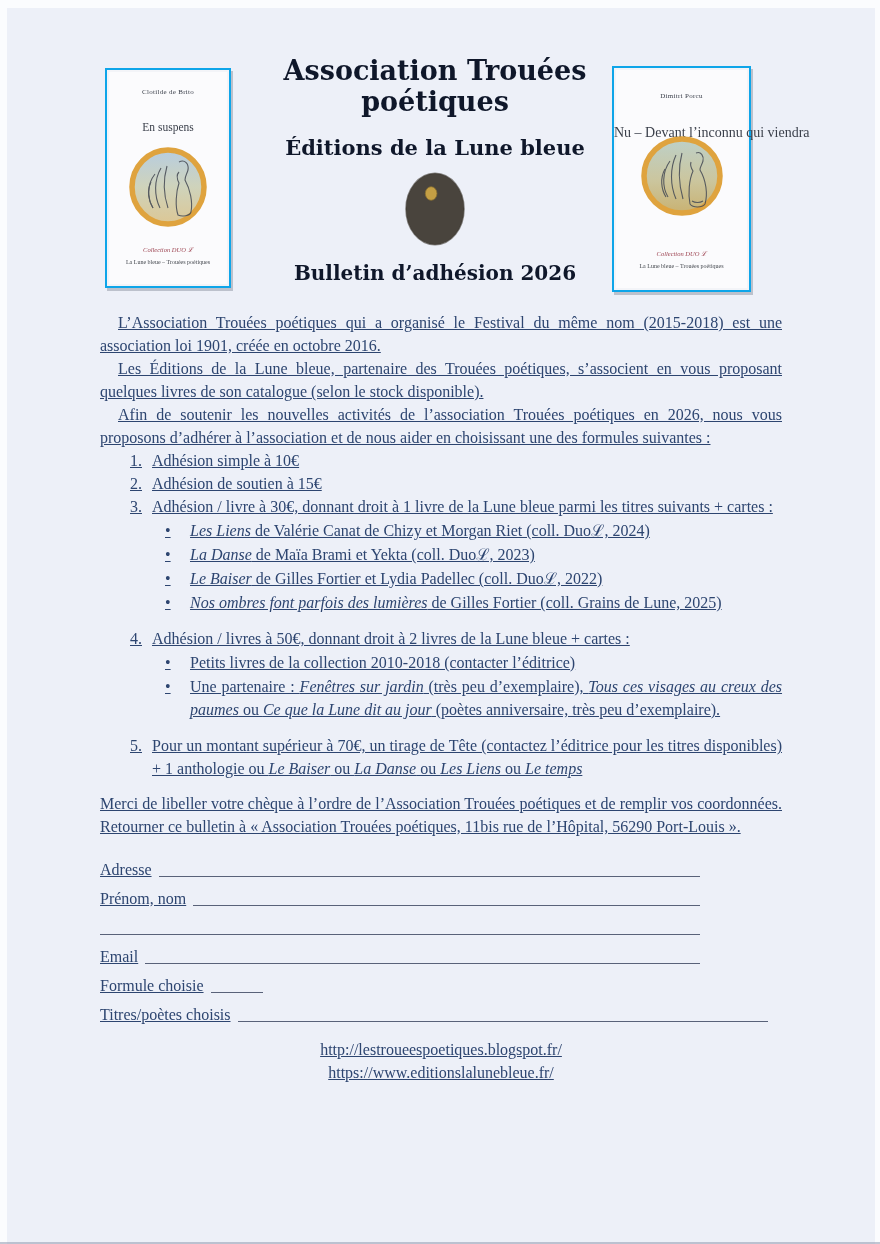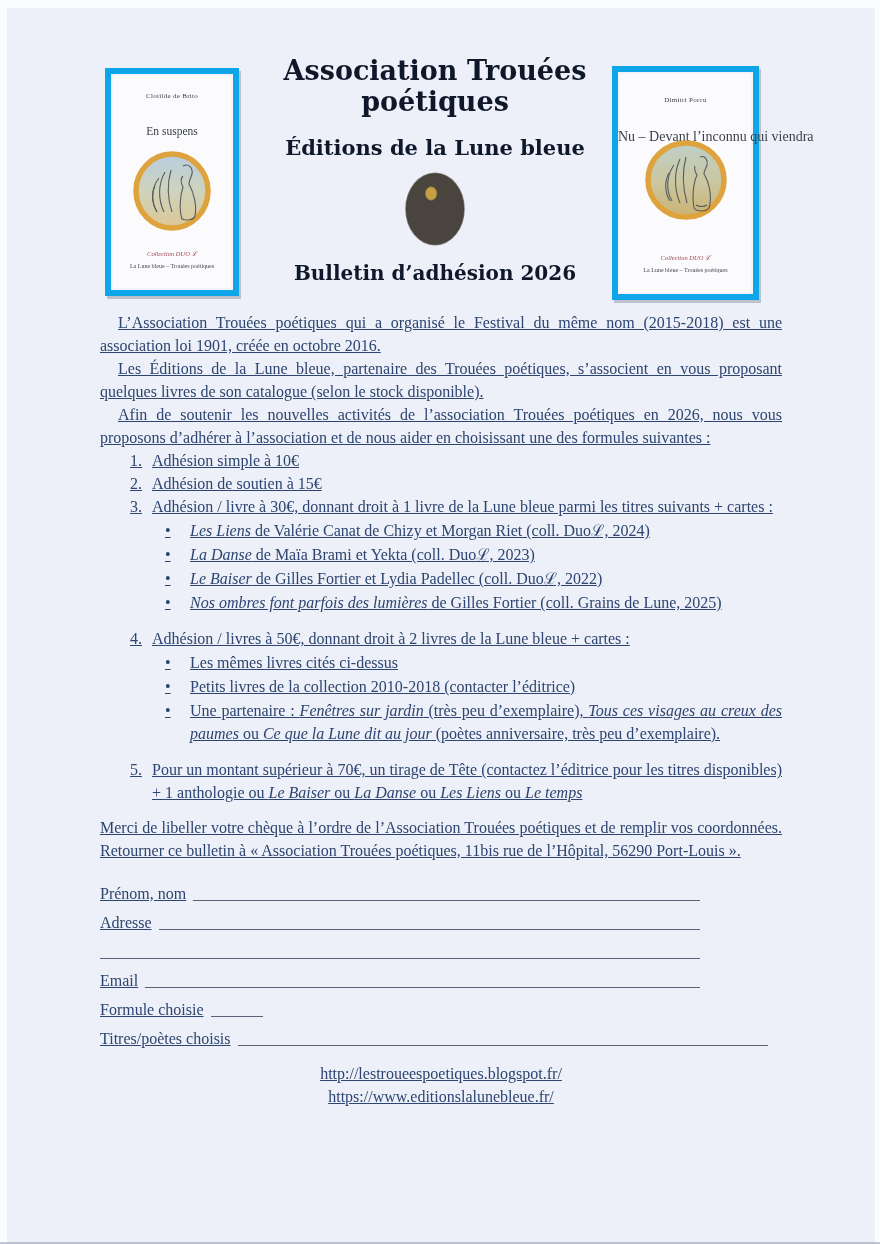--- a/index.html
+++ b/index.html
@@ -2,21 +2,21 @@
 <html lang="fr"><head>
 <meta charset="utf-8">
 <style>
   html,body { margin:0; padding:0; }
   body { background:#f7f8fc; font-family:"Liberation Serif", serif; }
   .page { position:relative; width:880px; height:1244px; background:#fbfcfe; overflow:hidden; }
   .paper { position:absolute; left:7px; top:8px; right:5px; bottom:0; background:#edf0f8; }
   .edge { position:absolute; left:0; right:0; bottom:0; height:2px; background:#9aa2b5; opacity:.6; }
 
   
-  .cover { position:absolute; background:#fbfbfd; border:6px solid #0ea5e9;
+  .cover { position:absolute; background:#fbfbfd; border:2px solid #0ea5e9;
            box-shadow:2px 3px 0 #bcc1cc, inset 0 0 0 2px #f3f4f8; text-align:center; color:#3a3f4a; }
   .cover-left  { left:105px; top:68px; width:122px; height:216px; }
   .cover-right { left:612px; top:66px; width:135px; height:222px; }
   .c-author { position:absolute; left:0; right:0; top:18px; font-size:7px; letter-spacing:.3px; }
   .cover-right .c-author { top:24px; }
   .c-title  { position:absolute; left:0; right:0; top:51px; font-size:11.5px; white-space:nowrap; }
   .cover-right .c-title { top:57px; font-size:14px; }
   .c-art { position:absolute; left:50%; transform:translateX(-50%); top:76px; width:80px; height:82px; }
   .cover-right .c-art { top:66px; width:84px; height:84px; }
   .c-coll { position:absolute; left:0; right:0; bottom:32px; font-size:6.5px; font-style:italic; color:#9c4250; }
@@ -160,49 +160,45 @@
       </div>
 
     <div class="gap"></div>
 
     <div class="num-item">
       <span class="num">4.</span>
       <div class="txt"><span>Adhésion / livres à 50€, donnant droit à 2 livres de la Lune bleue + cartes :</span></div>
     </div>
     <div class="bullet-item">
         <span class="dot"></span>
-        <div class="txt"><span>Les mêmes livres cités ci-dessus</span></div>
-      </div>
-    <div class="bullet-item">
-        <span class="dot"></span>
         <div class="txt"><span>Petits livres de la collection 2010-2018 (contacter l’éditrice)</span></div>
       </div>
     <div class="bullet-item">
         <span class="dot"></span>
         <div class="txt"><span>Une partenaire : </span><i>Fenêtres sur jardin</i><span> (très peu d’exemplaire), </span><i>Tous ces visages au creux des paumes</i><span> ou </span><i>Ce que la Lune dit au jour</i><span> (poètes anniversaire, très peu d’exemplaire).</span></div>
       </div>
 
     <div class="gap"></div>
 
     <div class="num-item">
       <span class="num">5.</span>
       <div class="txt"><span>Pour un montant supérieur à 70€, un tirage de Tête (contactez l’éditrice pour les titres disponibles) + 1 anthologie ou </span><i>Le Baiser</i><span> ou </span><i>La Danse</i><span> ou </span><i>Les Liens</i><span> ou </span><i>Le temps</i></div>
     </div>
 
     <div class="gap"></div>
 
     <p>Merci de libeller votre chèque à l’ordre de l’Association Trouées poétiques et de remplir vos coordonnées. Retourner ce bulletin à « Association Trouées poétiques, 11bis rue de l’Hôpital, 56290 Port-Louis ».</p>
 
     <div class="form">
       <div class="f-row w-long">
+        <span class="f-label">Adresse</span>
+        <span class="f-line grow"></span>
+      </div>
+      <div class="f-row w-long">
         <span class="f-label">Prénom, nom</span>
-        <span class="f-line grow"></span>
-      </div>
-      <div class="f-row w-long">
-        <span class="f-label">Adresse</span>
         <span class="f-line grow"></span>
       </div>
       <div class="f-row w-long">
         <span class="f-line grow"></span>
       </div>
       <div class="f-row w-long">
         <span class="f-label">Email</span>
         <span class="f-line grow"></span>
       </div>
       <div class="f-row">

